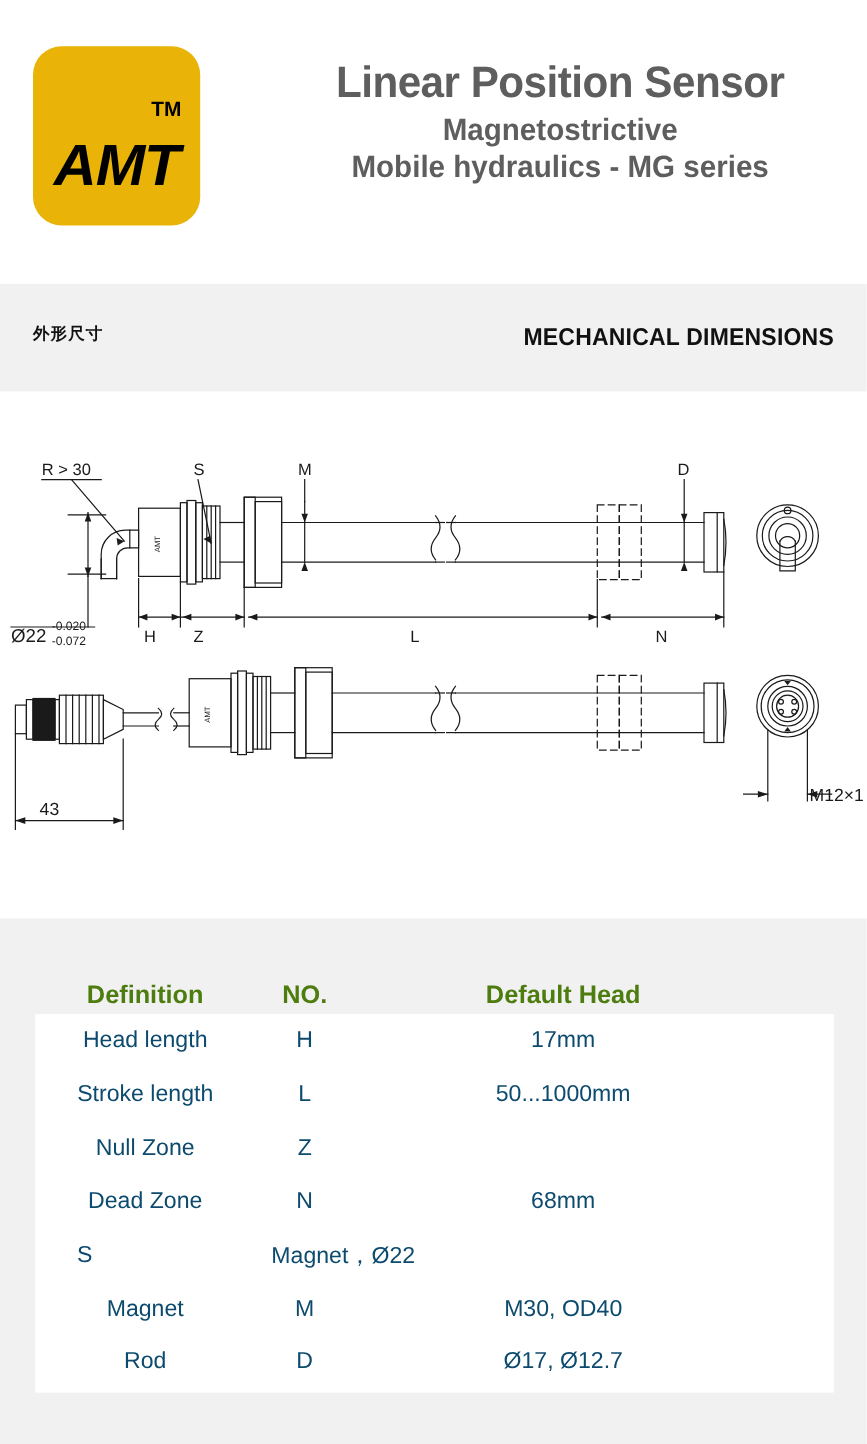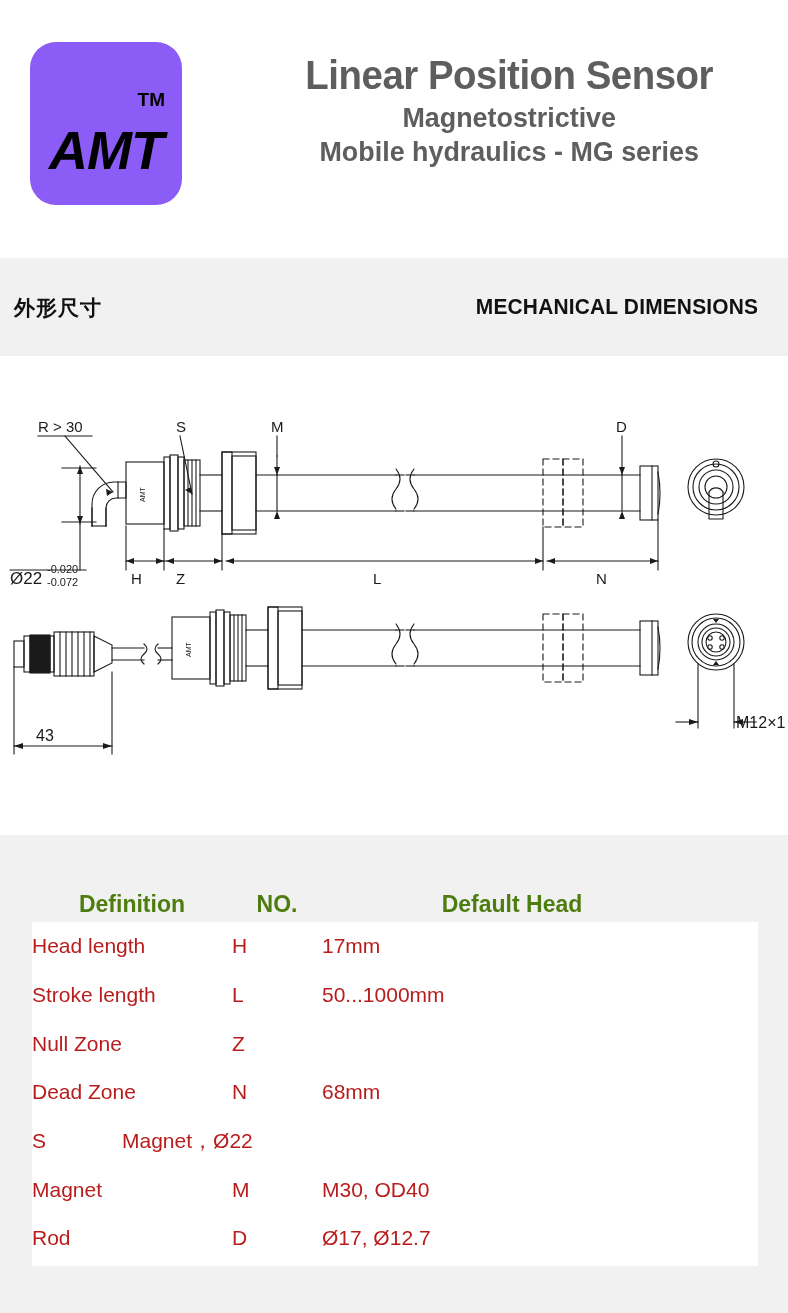--- a/index.html
+++ b/index.html
@@ -13,21 +13,21 @@
   }
 
   
   .header{
     position:absolute;left:0;top:0;width:788px;height:248px;
     background:#ffffff;
   }
   .logo-box{
     position:absolute;left:30px;top:42px;
     width:152px;height:163px;
-    background:#8b5cf6;
+    background:#eab308;
     border-radius:26px;
   }
   .logo-tm{
     position:absolute;right:17px;top:48px;
     font-size:19px;font-weight:700;color:#000;
     letter-spacing:0px;line-height:1;
   }
   .logo-amt{
     position:absolute;left:8px;top:82px;
     width:136px;text-align:center;
@@ -53,22 +53,22 @@
     font-size:28px;font-weight:700;line-height:1.22;
     transform:scaleX(0.96);transform-origin:right center;
   }
 
   
   .section-band{
     position:absolute;left:0;top:258px;width:788px;height:98px;
     background:#f1f1f1;
   }
   .band-cn{
-    position:absolute;left:14px;top:36px;
-    font-size:21px;font-weight:700;color:#111;
+    position:absolute;left:30px;top:36px;
+    font-size:15px;font-weight:700;color:#111;
     letter-spacing:1px;
   }
   .band-en{
     position:absolute;right:30px;top:36px;
     font-size:22px;font-weight:700;color:#111;
     letter-spacing:0.2px;
     transform:scaleX(0.95);transform-origin:right center;
   }
 
   
@@ -94,21 +94,21 @@
   .th.c2{width:90px;}
   .th.c3{width:380px;}
   .table-card{
     position:absolute;left:32px;top:87px;width:726px;height:344px;
     background:#ffffff;
   }
   .trow{
     display:flex;align-items:center;height:48.7px;
   }
   .td{
-    font-size:21px;color:#b91c1c;text-align:left;
+    font-size:21px;color:#0c4a6e;text-align:center;
   }
   .td.c1{width:200px;}
   .td.c2{width:90px;}
   .td.c3{width:380px;}
 </style>
 </head>
 <body>
 
 <div class="header">
 

